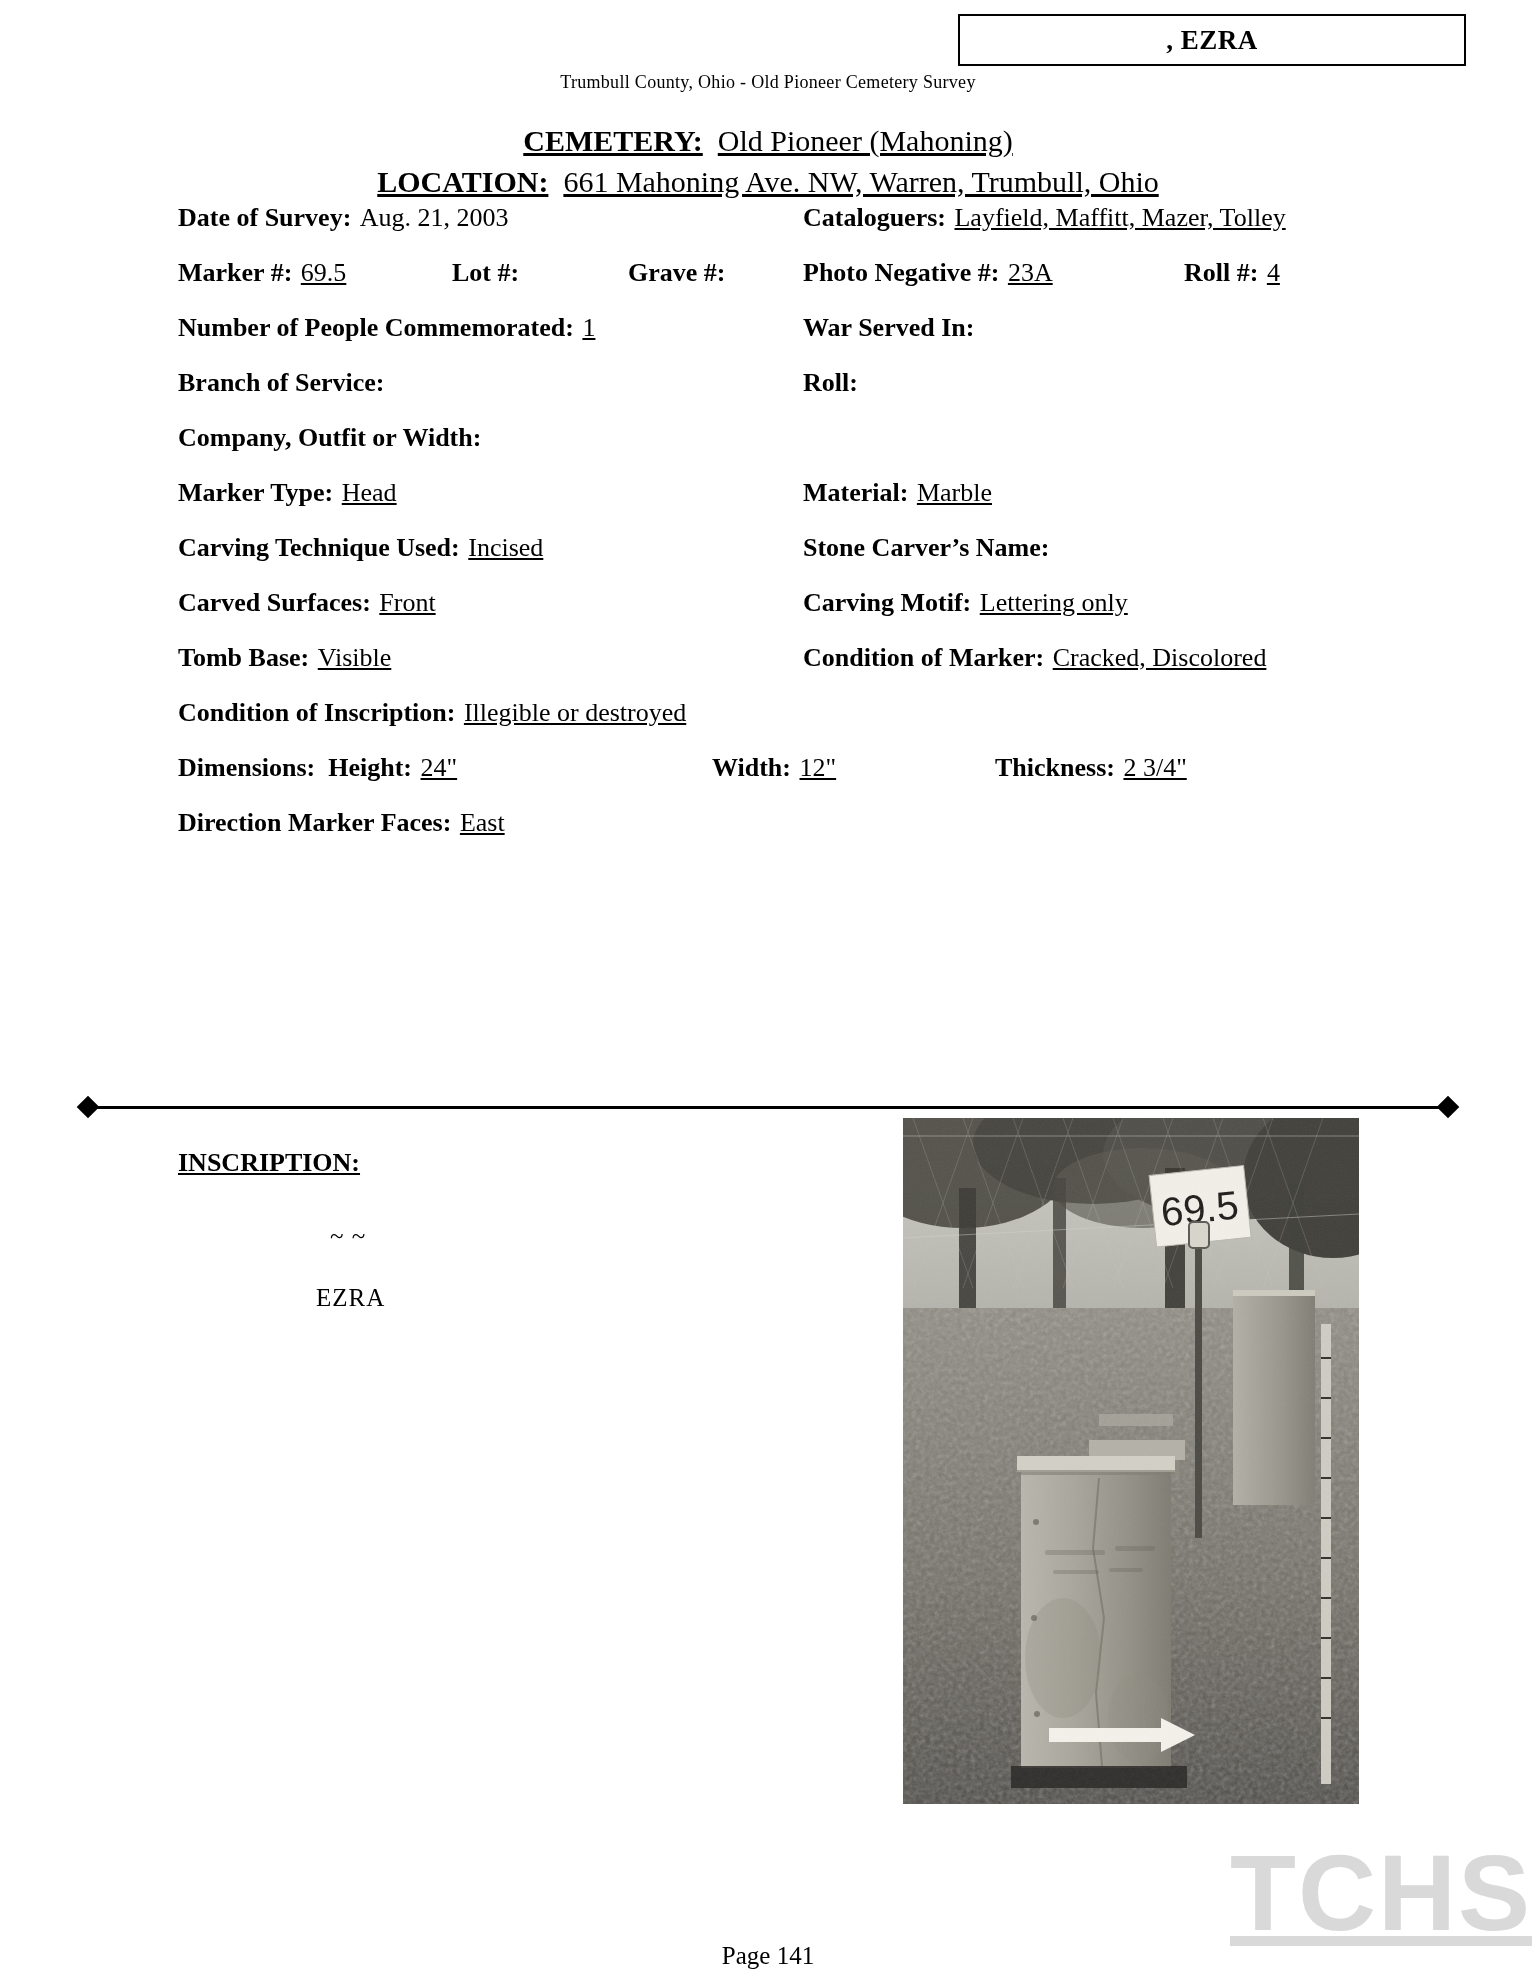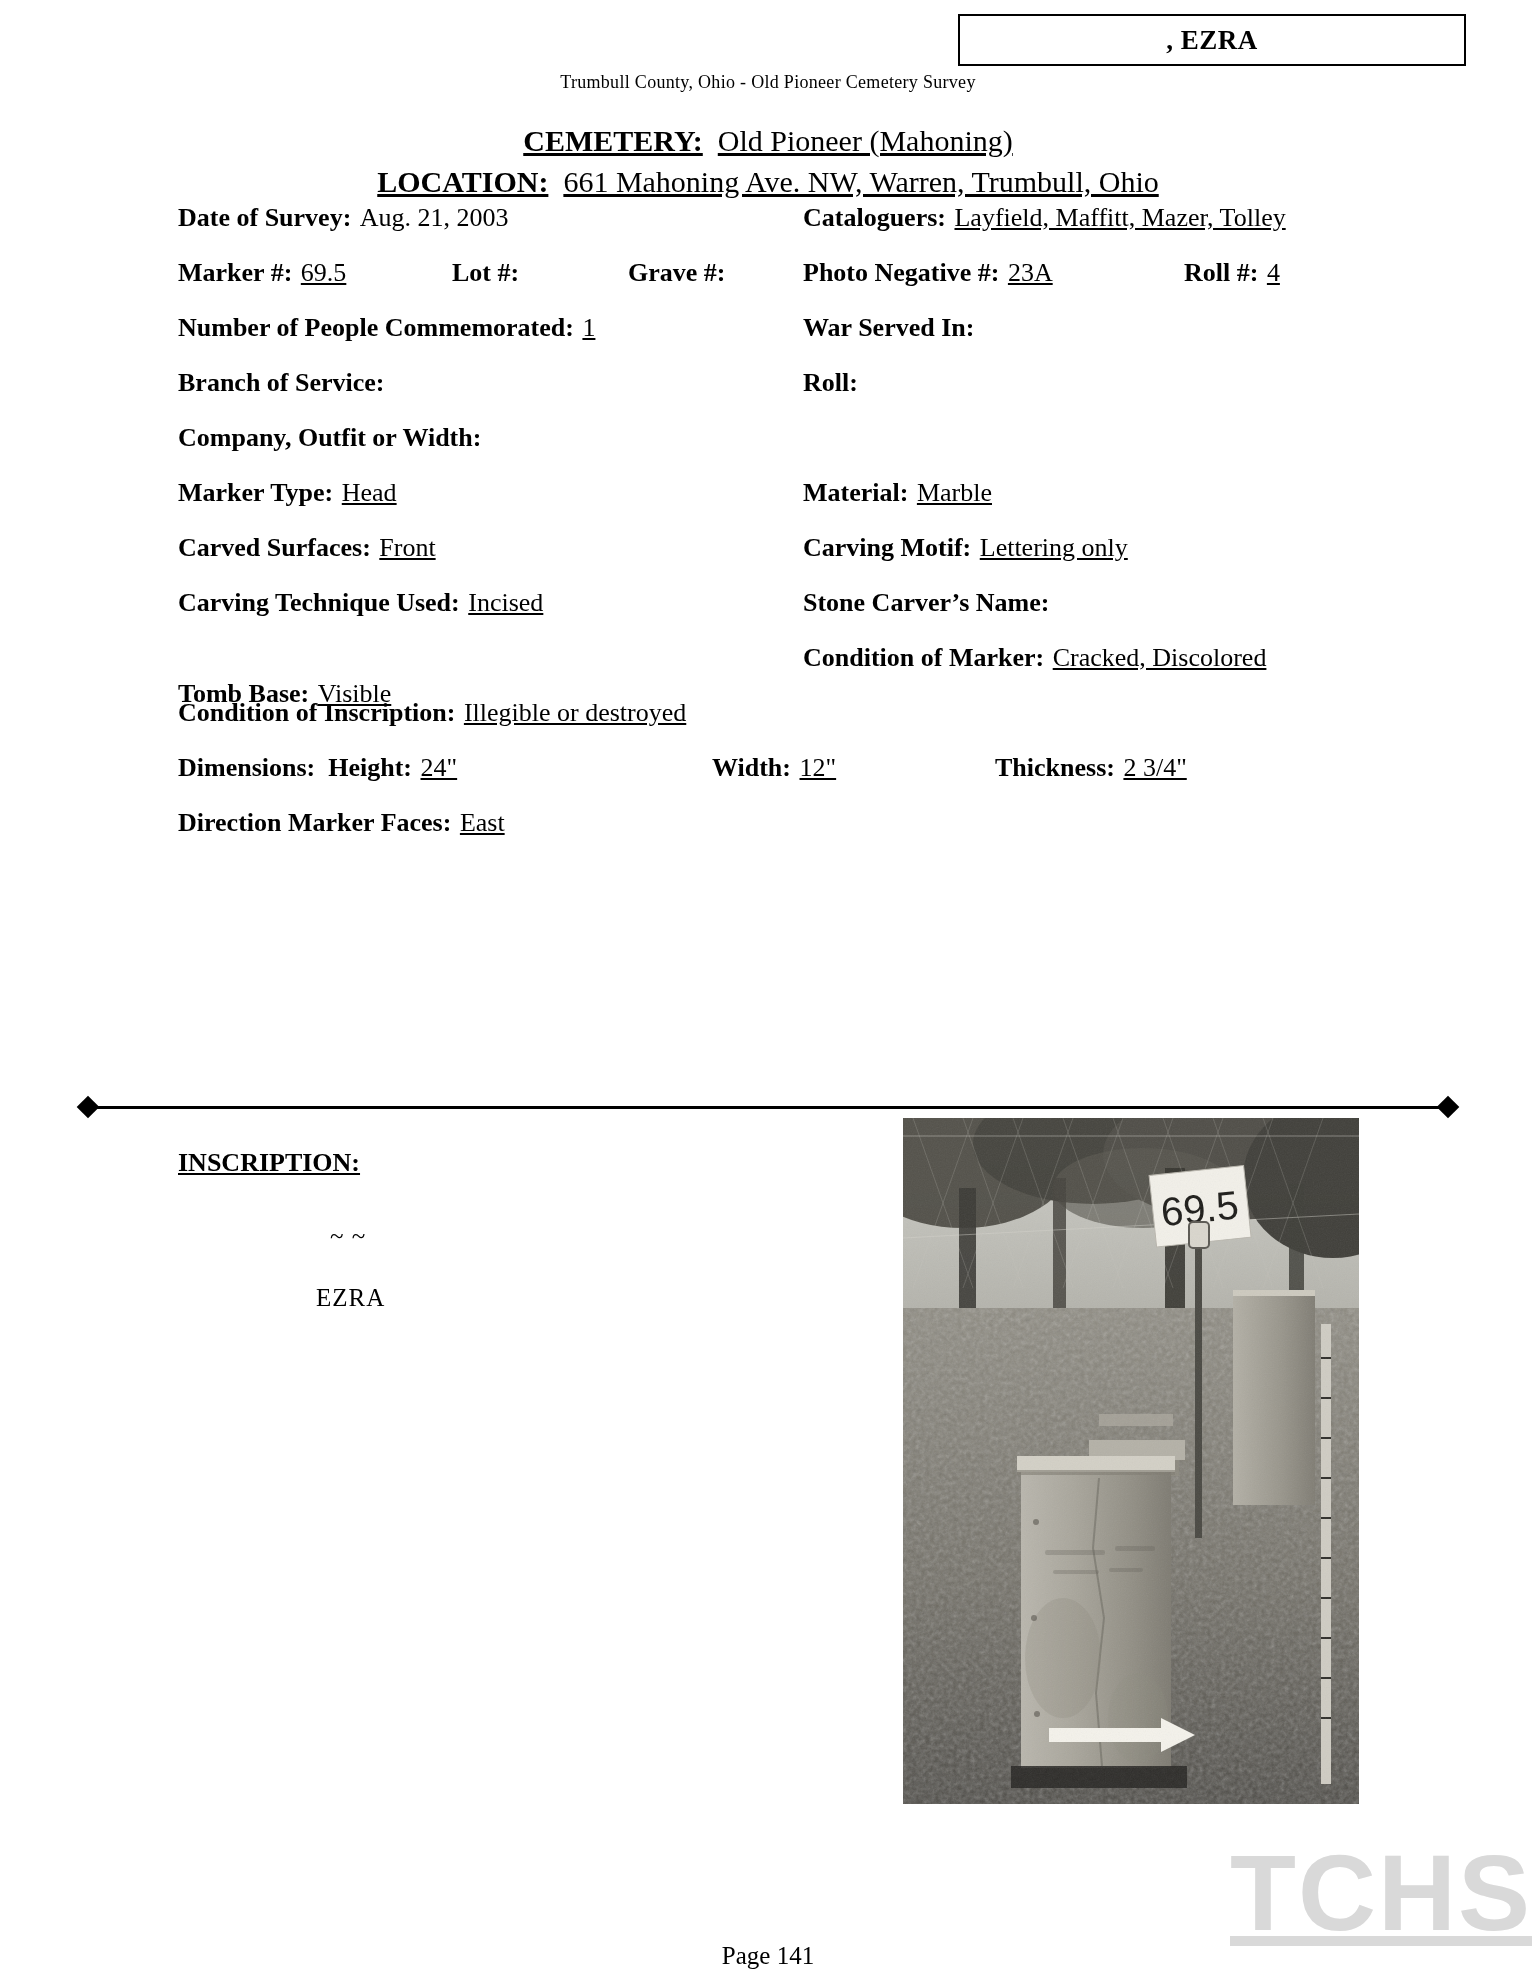--- a/index.html
+++ b/index.html
@@ -262,42 +262,42 @@
         <span class="val">Head</span>
       </div>
       <div class="cell" style="left:803px;">
         <span class="lbl">Material:</span>
         <span class="val">Marble</span>
       </div>
     </div>
 
     <div class="row">
       <div class="cell" style="left:178px;">
+        <span class="lbl">Carving Technique Used:</span>
+        <span class="val">Incised</span>
+      </div>
+      <div class="cell" style="left:803px;">
+        <span class="lbl">Stone Carver’s Name:</span>
+        <span class="val noline"></span>
+      </div>
+    </div>
+
+    <div class="row">
+      <div class="cell" style="left:178px;">
         <span class="lbl">Carved Surfaces:</span>
         <span class="val">Front</span>
       </div>
       <div class="cell" style="left:803px;">
         <span class="lbl">Carving Motif:</span>
         <span class="val">Lettering only</span>
       </div>
     </div>
 
     <div class="row">
       <div class="cell" style="left:178px;">
-        <span class="lbl">Carving Technique Used:</span>
-        <span class="val">Incised</span>
-      </div>
-      <div class="cell" style="left:803px;">
-        <span class="lbl">Stone Carver’s Name:</span>
-        <span class="val noline"></span>
-      </div>
-    </div>
-
-    <div class="row">
-      <div class="cell" style="left:178px;margin-top:36px;">
         <span class="lbl">Tomb Base:</span>
         <span class="val">Visible</span>
       </div>
       <div class="cell" style="left:803px;">
         <span class="lbl">Condition of Marker:</span>
         <span class="val">Cracked, Discolored</span>
       </div>
     </div>
 
     <div class="row">

